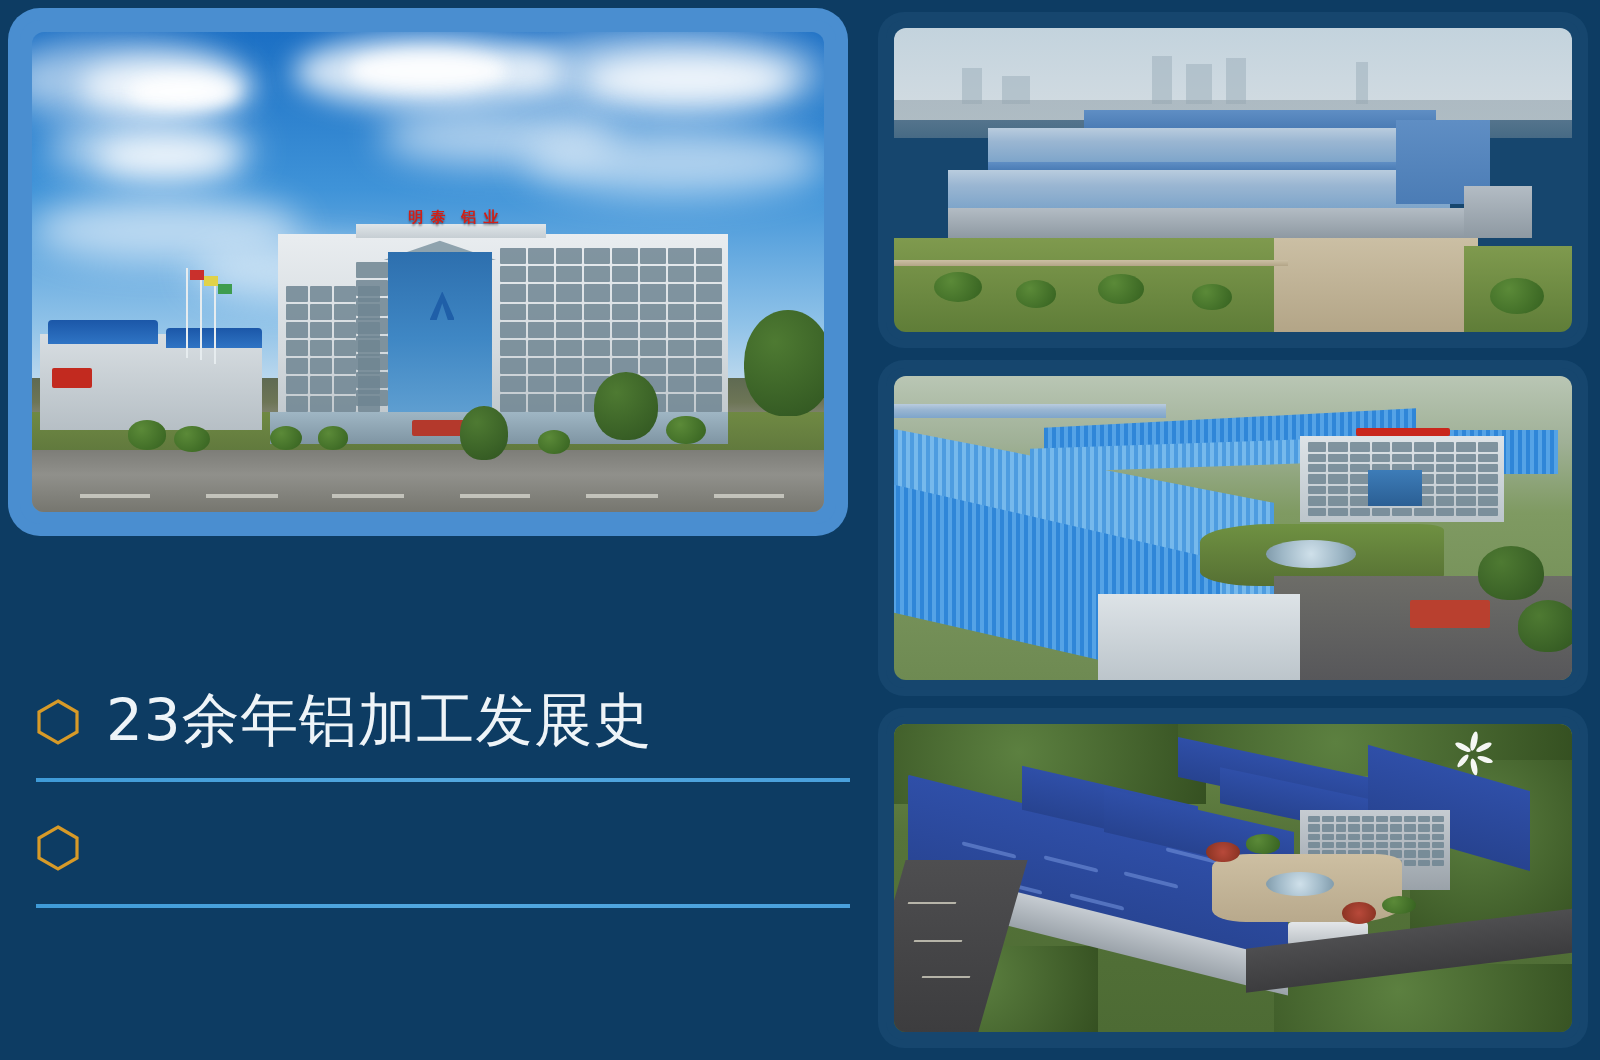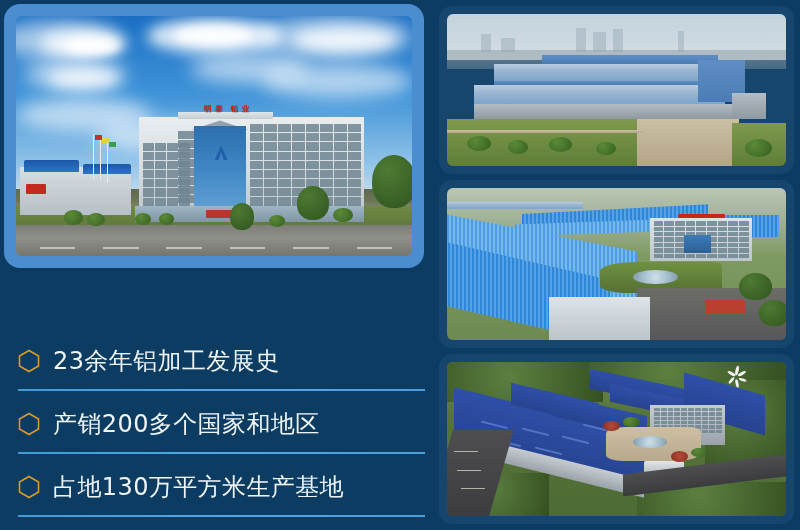--- a/index.html
+++ b/index.html
@@ -120,21 +120,21 @@
 
   
   .features { position:absolute; left:0; top:338px; width:432px; }
   .feat-row { position:relative; height:63px; }
   .feat-inner { display:flex; align-items:center; height:46px; padding-left:18px; }
   .hex {
     width:22px; height:24px; flex:0 0 22px; position:relative; margin-right:13px;
   }
   .hex svg { display:block; }
   .feat-label {
-    color:#eef4f8; font-size:24px; font-weight:400; letter-spacing:.4px;
+    color:#eef4f8; font-size:29px; font-weight:400; letter-spacing:.4px;
     font-family:"DejaVu Sans",sans-serif; white-space:nowrap;
   }
   .feat-divider {
     position:absolute; left:18px; bottom:10px; width:407px; height:1.6px;
     background:linear-gradient(90deg,#3f9bd8 0%,#52a8e0 50%,#49a0dc 100%);
   }
 
   
   .right-col { position:absolute; left:443px; top:0; width:357px; height:530px; }
   .photo-card {
@@ -394,36 +394,24 @@
         <div class="feat-divider"></div>
       </div>
 
       <div class="feat-row">
         <div class="feat-inner">
           <span class="hex">
             <svg width="22" height="24" viewBox="0 0 22 24" fill="none">
               <polygon points="11,1.5 20.5,7 20.5,17 11,22.5 1.5,17 1.5,7" stroke="#d79a28" stroke-width="1.6" fill="none"></polygon>
             </svg>
           </span>
-          <span class="feat-label">产销200多个国家和地区</span>
         </div>
         <div class="feat-divider"></div>
       </div>
 
-      <div class="feat-row">
-        <div class="feat-inner">
-          <span class="hex">
-            <svg width="22" height="24" viewBox="0 0 22 24" fill="none">
-              <polygon points="11,1.5 20.5,7 20.5,17 11,22.5 1.5,17 1.5,7" stroke="#d79a28" stroke-width="1.6" fill="none"></polygon>
-            </svg>
-          </span>
-          <span class="feat-label">占地130万平方米生产基地</span>
-        </div>
-        <div class="feat-divider"></div>
-      </div>
 
     </div>
   </div>
 
   <div class="right-col">
 
     <div class="photo-card r1">
       <div class="photo-inner">
         <div class="haze-sky"></div>
         <div class="skyline" style="left:10%;top:13%;width:3%;height:12%;"></div>

